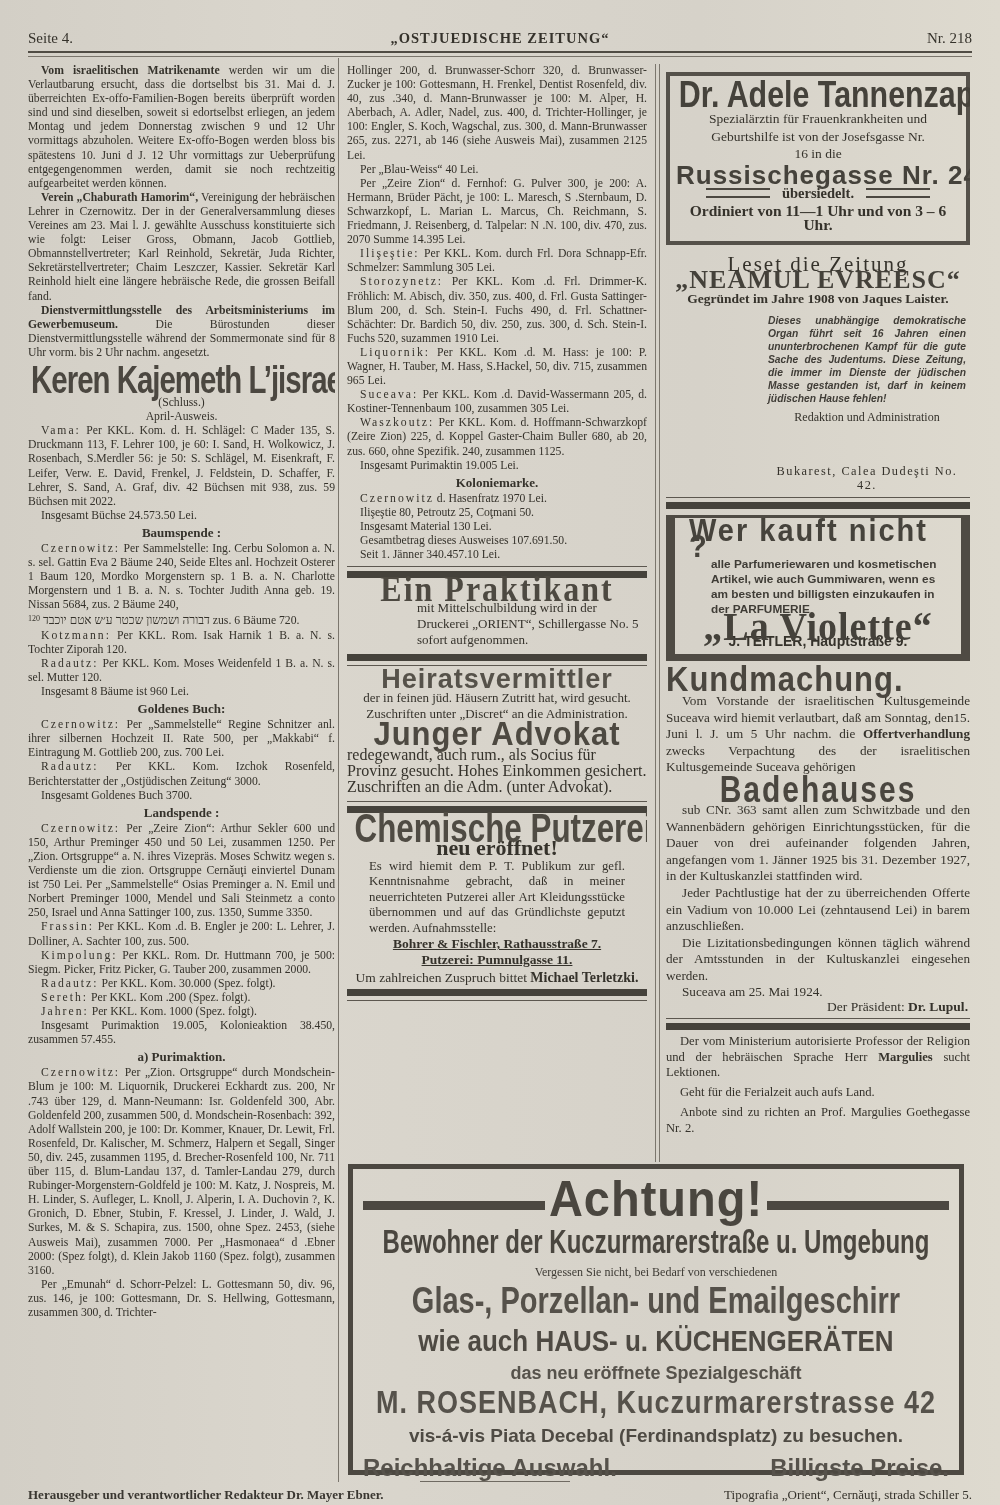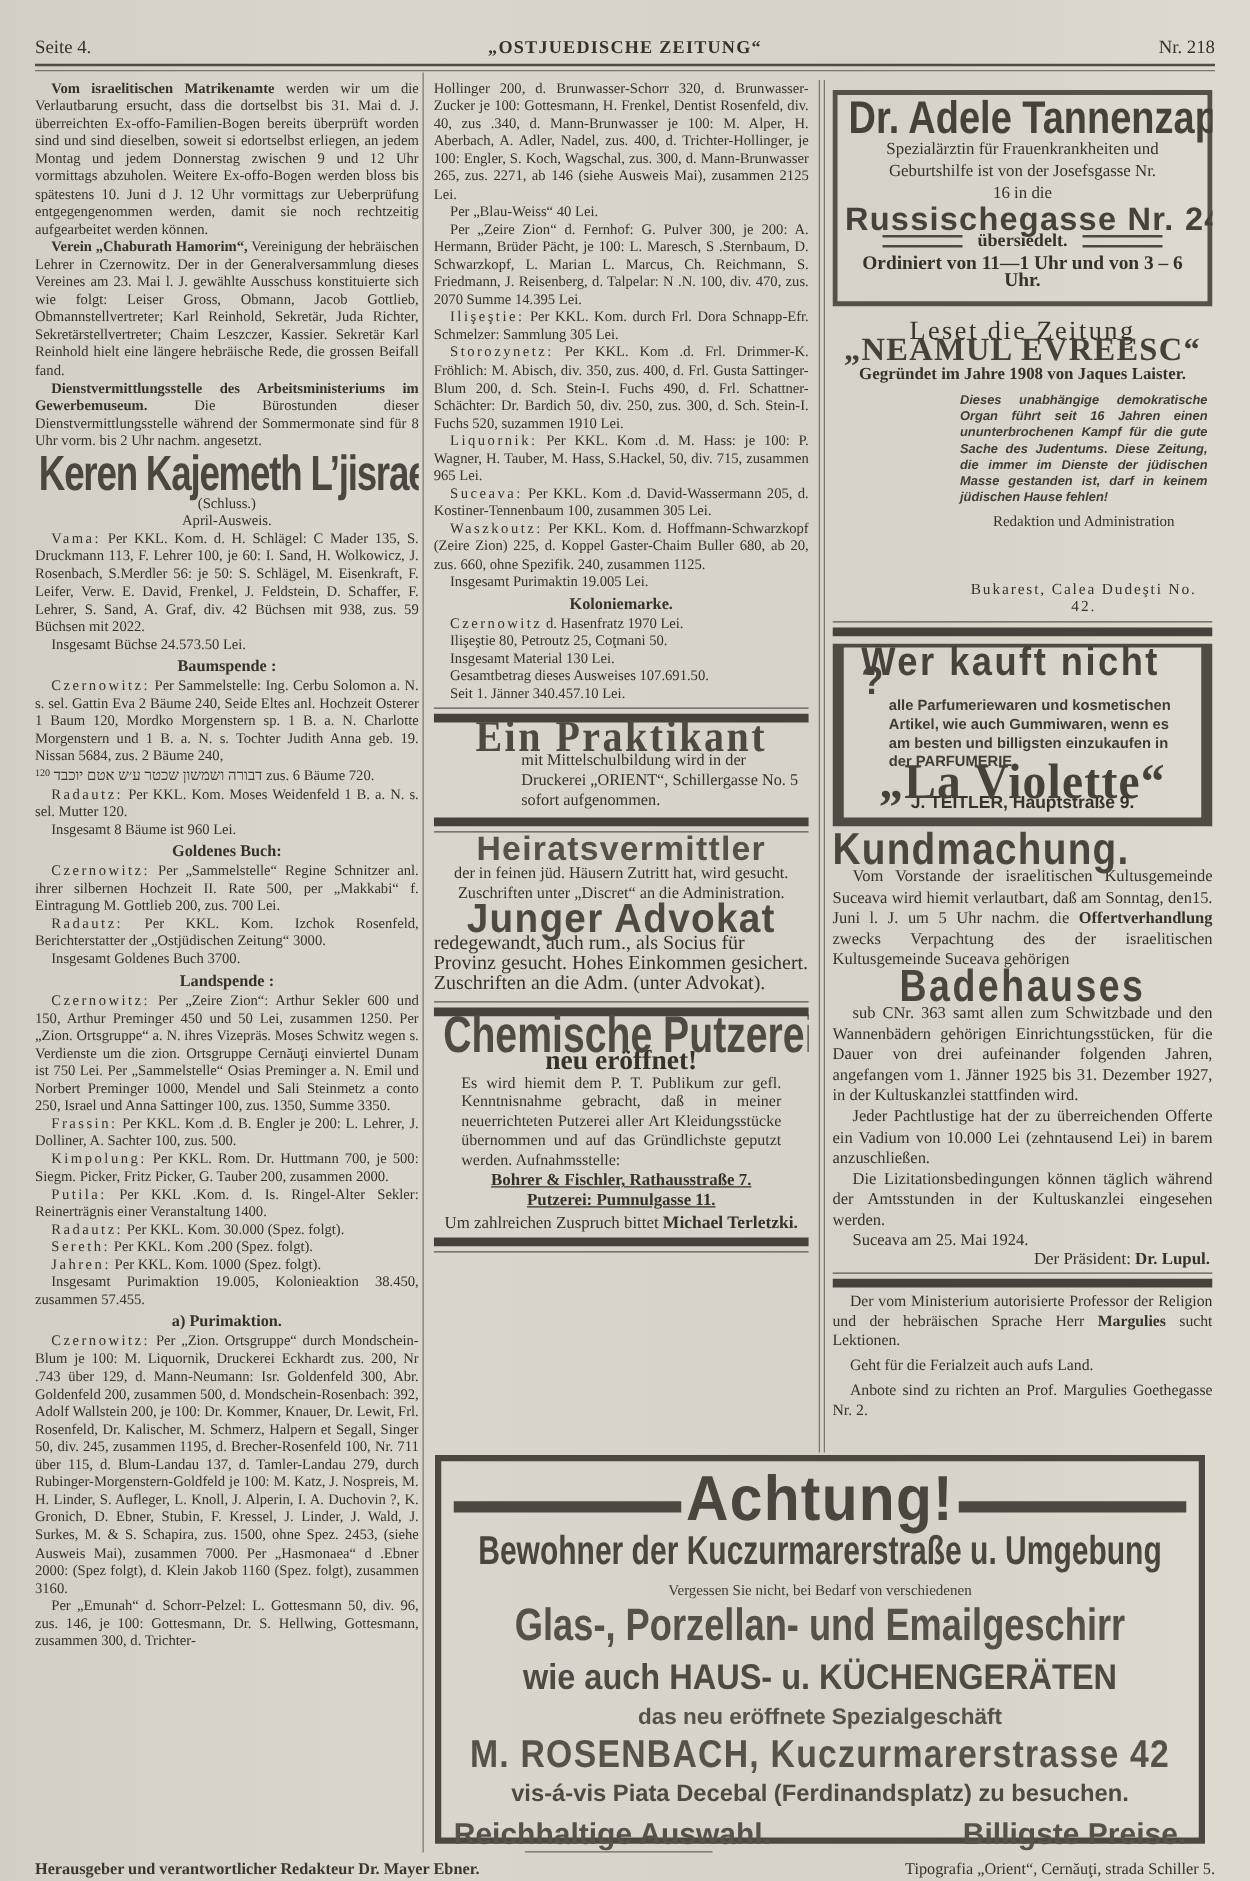--- a/index.html
+++ b/index.html
@@ -114,31 +114,31 @@
         <div class="flow-p"><span class="lead-b">Verein „Chaburath Hamorim“,</span> Vereinigung der hebräischen Lehrer in Czernowitz. Der in der Generalversammlung dieses Vereines am 23. Mai l. J. gewählte Ausschuss konstituierte sich wie folgt: Leiser Gross, Obmann, Jacob Gottlieb, Obmannstellvertreter; Karl Reinhold, Sekretär, Juda Richter, Sekretärstellvertreter; Chaim Leszczer, Kassier. Sekretär Karl Reinhold hielt eine längere hebräische Rede, die grossen Beifall fand.</div>
         <div class="flow-p"><span class="lead-b">Dienstvermittlungsstelle des Arbeitsministeriums im Gewerbemuseum.</span> Die Bürostunden dieser Dienstvermittlungsstelle während der Sommermonate sind für 8 Uhr vorm. bis 2 Uhr nachm. angesetzt.</div>
         <div class="kkl-display">Keren Kajemeth L’jisrael.</div>
         <div class="flow-c">(Schluss.)</div>
         <div class="flow-c">April-Ausweis.</div>
         <div class="flow-p"><span class="lead-s">Vama:</span> Per KKL. Kom. d. H. Schlägel: C Mader 135, S. Druckmann 113, F. Lehrer 100, je 60: I. Sand, H. Wolkowicz, J. Rosenbach, S.Merdler 56: je 50: S. Schlägel, M. Eisenkraft, F. Leifer, Verw. E. David, Frenkel, J. Feldstein, D. Schaffer, F. Lehrer, S. Sand, A. Graf, div. 42 Büchsen mit 938, zus. 59 Büchsen mit 2022.</div>
         <div class="flow-p">Insgesamt Büchse 24.573.50 Lei.</div>
         <div class="flow-h">Baumspende :</div>
         <div class="flow-p"><span class="lead-s">Czernowitz:</span> Per Sammelstelle: Ing. Cerbu Solomon a. N. s. sel. Gattin Eva 2 Bäume 240, Seide Eltes anl. Hochzeit Osterer 1 Baum 120, Mordko Morgenstern sp. 1 B. a. N. Charlotte Morgenstern und 1 B. a. N. s. Tochter Judith Anna geb. 19. Nissan 5684, zus. 2 Bäume 240,</div>
         <div class="flow-p noind"><span class="heb-pre">120</span><span class="heb-txt">דבורה ושמשון שכטר ע׳ש אטם יוכבד</span><span> zus. 6 Bäume 720.</span></div>
+        <div class="flow-p"><span class="lead-s">Kotzmann:</span> Per KKL. Rom. Isak Harnik 1 B. a. N. s. Tochter Ziporah 120.</div>
         <div class="flow-p"><span class="lead-s">Radautz:</span> Per KKL. Kom. Moses Weidenfeld 1 B. a. N. s. sel. Mutter 120.</div>
         <div class="flow-p">Insgesamt 8 Bäume ist 960 Lei.</div>
         <div class="flow-h">Goldenes Buch:</div>
         <div class="flow-p"><span class="lead-s">Czernowitz:</span> Per „Sammelstelle“ Regine Schnitzer anl. ihrer silbernen Hochzeit II. Rate 500, per „Makkabi“ f. Eintragung M. Gottlieb 200, zus. 700 Lei.</div>
         <div class="flow-p"><span class="lead-s">Radautz:</span> Per KKL. Kom. Izchok Rosenfeld, Berichterstatter der „Ostjüdischen Zeitung“ 3000.</div>
         <div class="flow-p">Insgesamt Goldenes Buch 3700.</div>
         <div class="flow-h">Landspende :</div>
         <div class="flow-p"><span class="lead-s">Czernowitz:</span> Per „Zeire Zion“: Arthur Sekler 600 und 150, Arthur Preminger 450 und 50 Lei, zusammen 1250. Per „Zion. Ortsgruppe“ a. N. ihres Vizepräs. Moses Schwitz wegen s. Verdienste um die zion. Ortsgruppe Cernăuţi einviertel Dunam ist 750 Lei. Per „Sammelstelle“ Osias Preminger a. N. Emil und Norbert Preminger 1000, Mendel und Sali Steinmetz a conto 250, Israel und Anna Sattinger 100, zus. 1350, Summe 3350.</div>
         <div class="flow-p"><span class="lead-s">Frassin:</span> Per KKL. Kom .d. B. Engler je 200: L. Lehrer, J. Dolliner, A. Sachter 100, zus. 500.</div>
         <div class="flow-p"><span class="lead-s">Kimpolung:</span> Per KKL. Rom. Dr. Huttmann 700, je 500: Siegm. Picker, Fritz Picker, G. Tauber 200, zusammen 2000.</div>
-        <div class="flow-p"><span class="lead-s">Putila:</span> Per KKL .Kom. d. Is. Ringel-Alter Sekler: Reinerträgnis einer Veranstaltung 1400.</div>
         <div class="flow-p"><span class="lead-s">Radautz:</span> Per KKL. Kom. 30.000 (Spez. folgt).</div>
         <div class="flow-p"><span class="lead-s">Sereth:</span> Per KKL. Kom .200 (Spez. folgt).</div>
         <div class="flow-p"><span class="lead-s">Jahren:</span> Per KKL. Kom. 1000 (Spez. folgt).</div>
         <div class="flow-p">Insgesamt Purimaktion 19.005, Kolonieaktion 38.450, zusammen 57.455.</div>
         <div class="flow-h">a) Purimaktion.</div>
         <div class="flow-p"><span class="lead-s">Czernowitz:</span> Per „Zion. Ortsgruppe“ durch Mondschein-Blum je 100: M. Liquornik, Druckerei Eckhardt zus. 200, Nr .743 über 129, d. Mann-Neumann: Isr. Goldenfeld 300, Abr. Goldenfeld 200, zusammen 500, d. Mondschein-Rosenbach: 392, Adolf Wallstein 200, je 100: Dr. Kommer, Knauer, Dr. Lewit, Frl. Rosenfeld, Dr. Kalischer, M. Schmerz, Halpern et Segall, Singer 50, div. 245, zusammen 1195, d. Brecher-Rosenfeld 100, Nr. 711 über 115, d. Blum-Landau 137, d. Tamler-Landau 279, durch Rubinger-Morgenstern-Goldfeld je 100: M. Katz, J. Nospreis, M. H. Linder, S. Aufleger, L. Knoll, J. Alperin, I. A. Duchovin ?, K. Gronich, D. Ebner, Stubin, F. Kressel, J. Linder, J. Wald, J. Surkes, M. &amp; S. Schapira, zus. 1500, ohne Spez. 2453, (siehe Ausweis Mai), zusammen 7000. Per „Hasmonaea“ d .Ebner 2000: (Spez folgt), d. Klein Jakob 1160 (Spez. folgt), zusammen 3160.</div>
         <div class="flow-p">Per „Emunah“ d. Schorr-Pelzel: L. Gottesmann 50, div. 96, zus. 146, je 100: Gottesmann, Dr. S. Hellwing, Gottesmann, zusammen 300, d. Trichter-</div>
       </div>
   </section>
 

